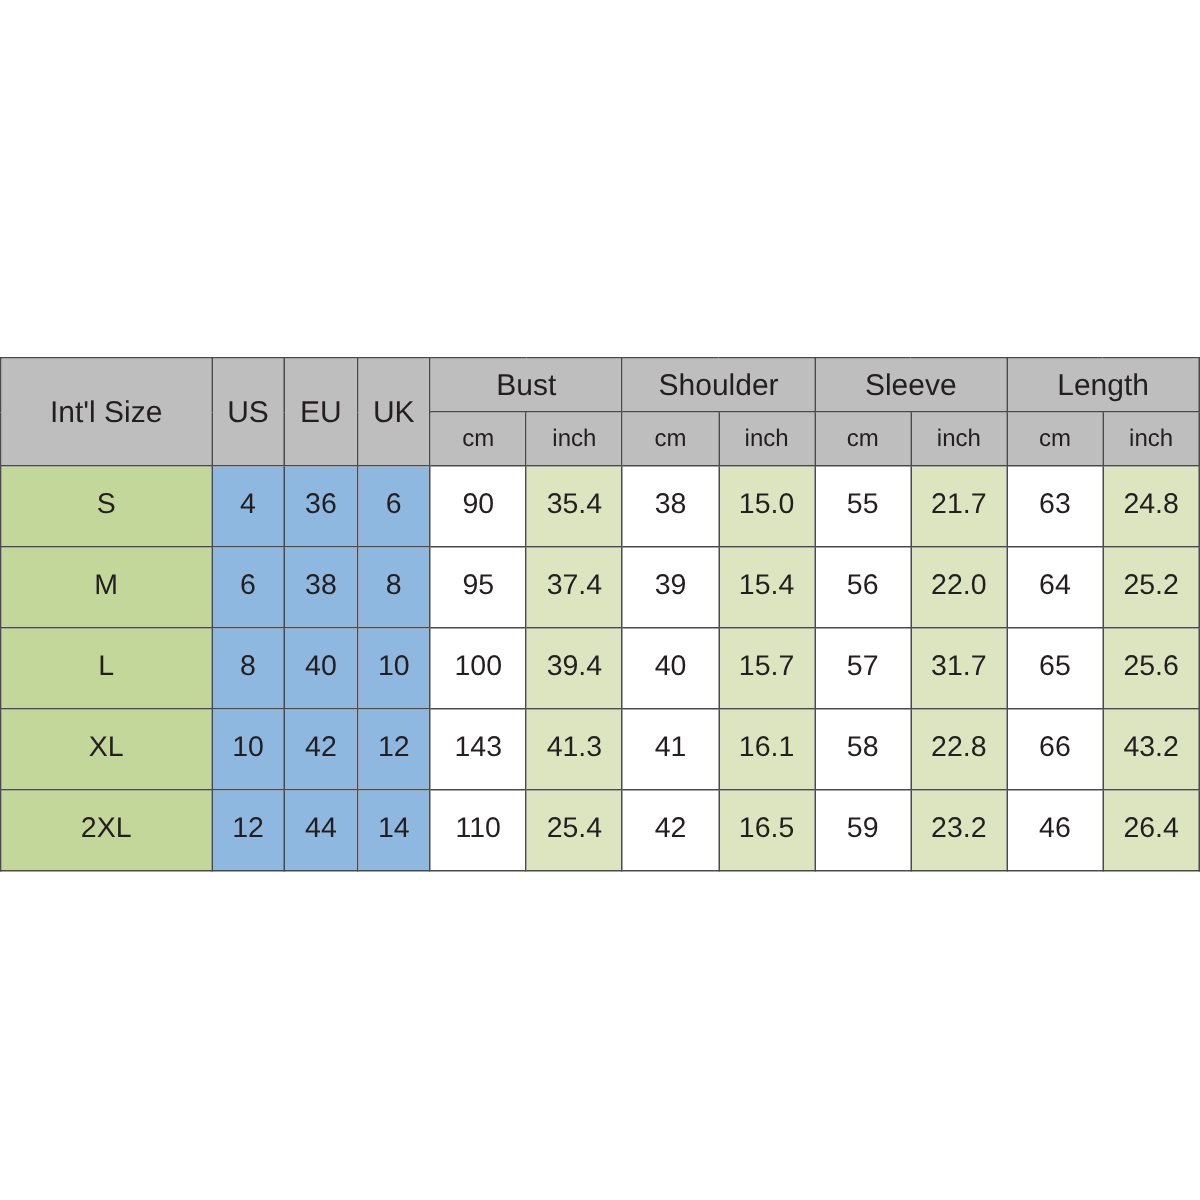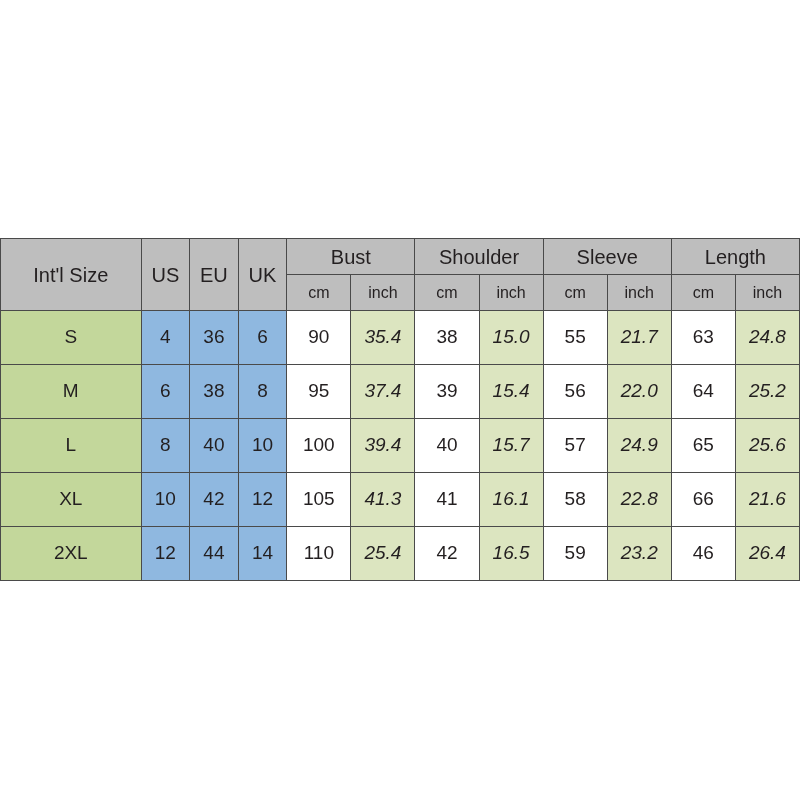--- a/index.html
+++ b/index.html
@@ -66,21 +66,21 @@
 
   
   tr.data-row td {
     height: 53px;
     font-size: 19px;
   }
 
   td.c-size  { background: #c3d79b; }
   td.c-reg   { background: #8fb8e0; }
   td.c-cm    { background: #ffffff; }
-  td.c-inch  { background: #dce5c0; font-style: italic; }
+  td.c-inch  { background: #dce5c0; }
 
   
   col.w-size  { width: 136px; }
   col.w-reg   { width: 47px;  }
   col.w-num   { width: 62px;  }
 </style>
 </head>
 <body>
 
 <div id="page">
@@ -160,38 +160,38 @@
         <tr class="data-row">
           <td class="c-size">L</td>
           <td class="c-reg">8</td>
           <td class="c-reg">40</td>
           <td class="c-reg">10</td>
           <td class="c-cm">100</td>
           <td class="c-inch">39.4</td>
           <td class="c-cm">40</td>
           <td class="c-inch">15.7</td>
           <td class="c-cm">57</td>
-          <td class="c-inch">24.9</td>
+          <td class="c-inch">31.7</td>
           <td class="c-cm">65</td>
           <td class="c-inch">25.6</td>
         </tr>
 
         <tr class="data-row">
           <td class="c-size">XL</td>
           <td class="c-reg">10</td>
           <td class="c-reg">42</td>
           <td class="c-reg">12</td>
-          <td class="c-cm">105</td>
+          <td class="c-cm">143</td>
           <td class="c-inch">41.3</td>
           <td class="c-cm">41</td>
           <td class="c-inch">16.1</td>
           <td class="c-cm">58</td>
           <td class="c-inch">22.8</td>
           <td class="c-cm">66</td>
-          <td class="c-inch">21.6</td>
+          <td class="c-inch">43.2</td>
         </tr>
 
         <tr class="data-row">
           <td class="c-size">2XL</td>
           <td class="c-reg">12</td>
           <td class="c-reg">44</td>
           <td class="c-reg">14</td>
           <td class="c-cm">110</td>
           <td class="c-inch">25.4</td>
           <td class="c-cm">42</td>

